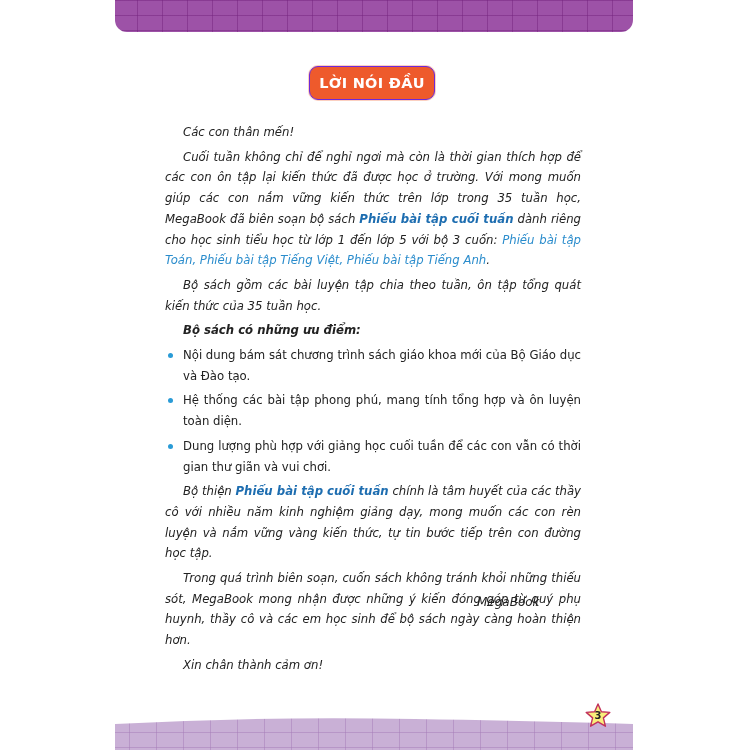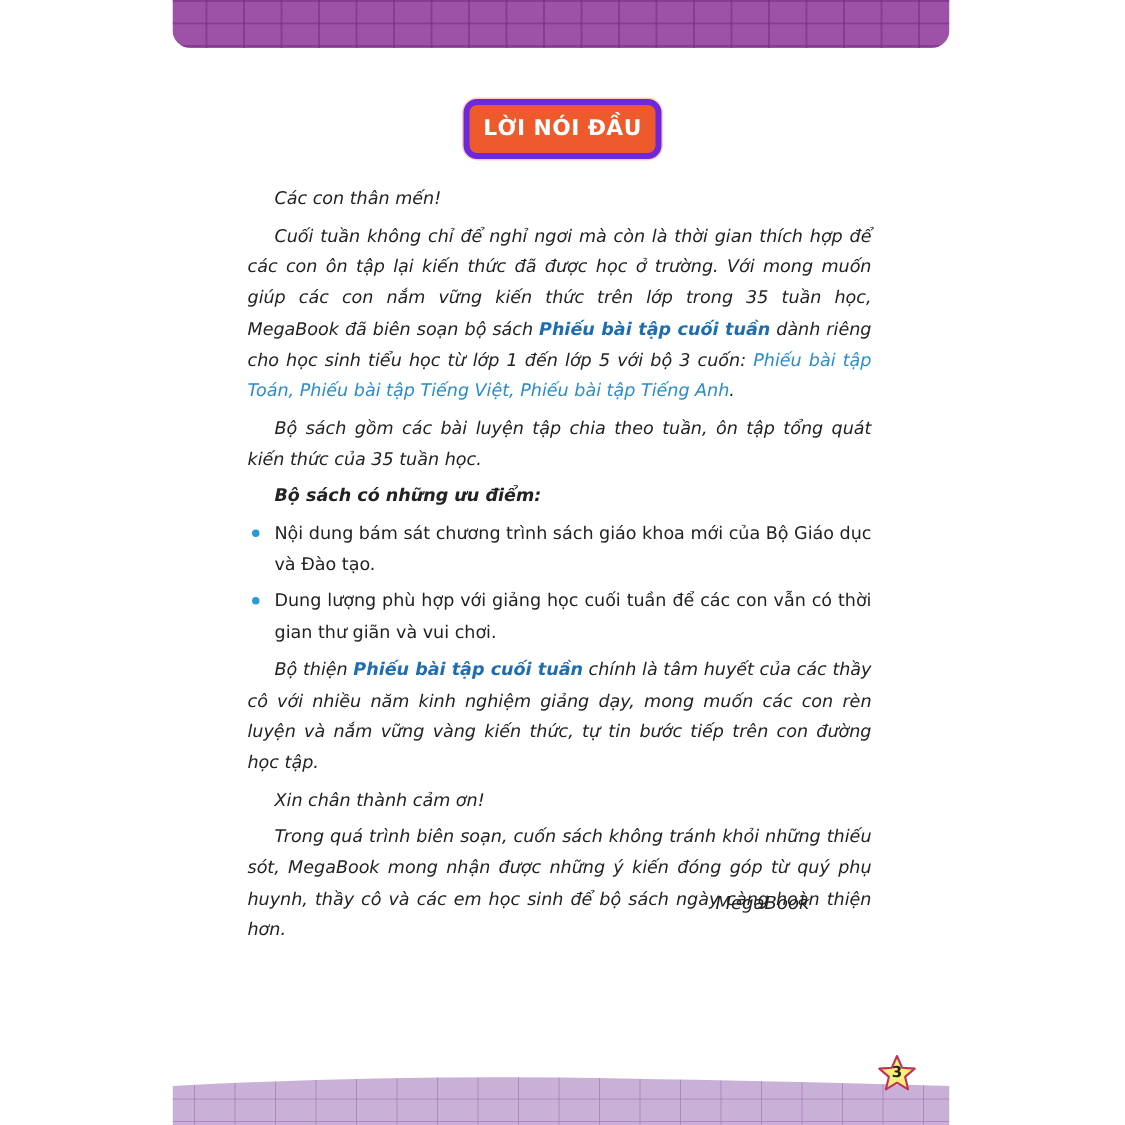--- a/index.html
+++ b/index.html
@@ -5,21 +5,21 @@
   html, body { margin:0; padding:0; background:#ffffff; }
   body { width:750px; height:750px; position:relative; overflow:hidden;
          font-family:"DejaVu Sans", sans-serif; color:#222; }
   .top-bar { position:absolute; left:115px; top:0; width:518px; height:32px;
              background-color:#9d52a7; border-radius:0 0 12px 12px; overflow:hidden;
              background-image:
                linear-gradient(to right, rgba(120,40,130,0.55) 1px, transparent 1px),
                linear-gradient(to bottom, rgba(120,40,130,0.55) 1px, transparent 1px);
              background-size:25px 15px; background-position:-3px 0; }
   .title-badge { position:absolute; left:309px; top:66px; width:124px; height:32px;
-                 background:#ee5a2c; border-radius:9px; border:4px solid #6d28d9;
+                 background:#ee5a2c; border-radius:9px; border:1px solid #6d28d9;
                  box-shadow:0 0 0 1px #fbd0c1; display:flex; align-items:center; justify-content:center; }
   .title-badge span { color:#fff; font-weight:bold; font-size:14.5px; letter-spacing:0.3px;
                       font-family:"DejaVu Sans", sans-serif; }
   .content { position:absolute; left:165px; top:122px; width:416px;
              font-size:11.7px; line-height:20.7px; }
   .content p { margin:0 0 4px 0; text-align:justify;font-style:italic; }
   .content p.indent { text-indent:18px; }
   .hl-bold { color:#1d6db0; font-weight:bold; }
   .hl { color:#2a8ccc; }
   .b { font-weight:bold; }
@@ -42,25 +42,26 @@
   <span>LỜI NÓI ĐẦU</span>
 </div>
 
 <div class="content">
   <p class="indent">Các con thân mến!</p>
   <p class="indent"><span>Cuối tuần không chỉ để nghỉ ngơi mà còn là thời gian thích hợp để các con ôn tập lại kiến thức đã được học ở trường. Với mong muốn giúp các con nắm vững kiến thức trên lớp trong 35 tuần học, MegaBook đã biên soạn bộ sách </span><span class="hl-bold">Phiếu bài tập cuối tuần</span><span> dành riêng cho học sinh tiểu học từ lớp 1 đến lớp 5 với bộ 3 cuốn: </span><span class="hl">Phiếu bài tập Toán, Phiếu bài tập Tiếng Việt, Phiếu bài tập Tiếng Anh</span><span>.</span></p>
   <p class="indent">Bộ sách gồm các bài luyện tập chia theo tuần, ôn tập tổng quát kiến thức của 35 tuần học.</p>
   <p class="indent b">Bộ sách có những ưu điểm:</p>
   <ul class="adv">
     <li><span class="dot"></span><span>Nội dung bám sát chương trình sách giáo khoa mới của Bộ Giáo dục và Đào tạo.</span></li>
+    <li><span class="dot"></span><span>Hệ thống các bài tập phong phú, mang tính tổng hợp và ôn luyện toàn diện.</span></li>
     <li><span class="dot"></span><span>Dung lượng phù hợp với giảng học cuối tuần để các con vẫn có thời gian thư giãn và vui chơi.</span></li>
   </ul>
   <p class="indent"><span>Bộ thiện </span><span class="hl-bold">Phiếu bài tập cuối tuần</span><span> chính là tâm huyết của các thầy cô với nhiều năm kinh nghiệm giảng dạy, mong muốn các con rèn luyện và nắm vững vàng kiến thức, tự tin bước tiếp trên con đường học tập.</span></p>
+  <p class="indent">Trong quá trình biên soạn, cuốn sách không tránh khỏi những thiếu sót, MegaBook mong nhận được những ý kiến đóng góp từ quý phụ huynh, thầy cô và các em học sinh để bộ sách ngày càng hoàn thiện hơn.</p>
   <p class="indent">Xin chân thành cảm ơn!</p>
-  <p class="indent">Trong quá trình biên soạn, cuốn sách không tránh khỏi những thiếu sót, MegaBook mong nhận được những ý kiến đóng góp từ quý phụ huynh, thầy cô và các em học sinh để bộ sách ngày càng hoàn thiện hơn.</p>
 </div>
 
 <div class="sign">MegaBook</div>
 
 <svg class="bottom-wave" viewBox="0 0 518 32" preserveAspectRatio="none">
   <defs>
     <pattern id="grid" width="27" height="15" patternUnits="userSpaceOnUse" x="-12" y="0">
       <rect width="27" height="15" fill="#c9b0d6"></rect>
       <path d="M27 0 V15 M0 15 H27" stroke="#a57bb8" stroke-width="1" fill="none"></path>
     </pattern>

